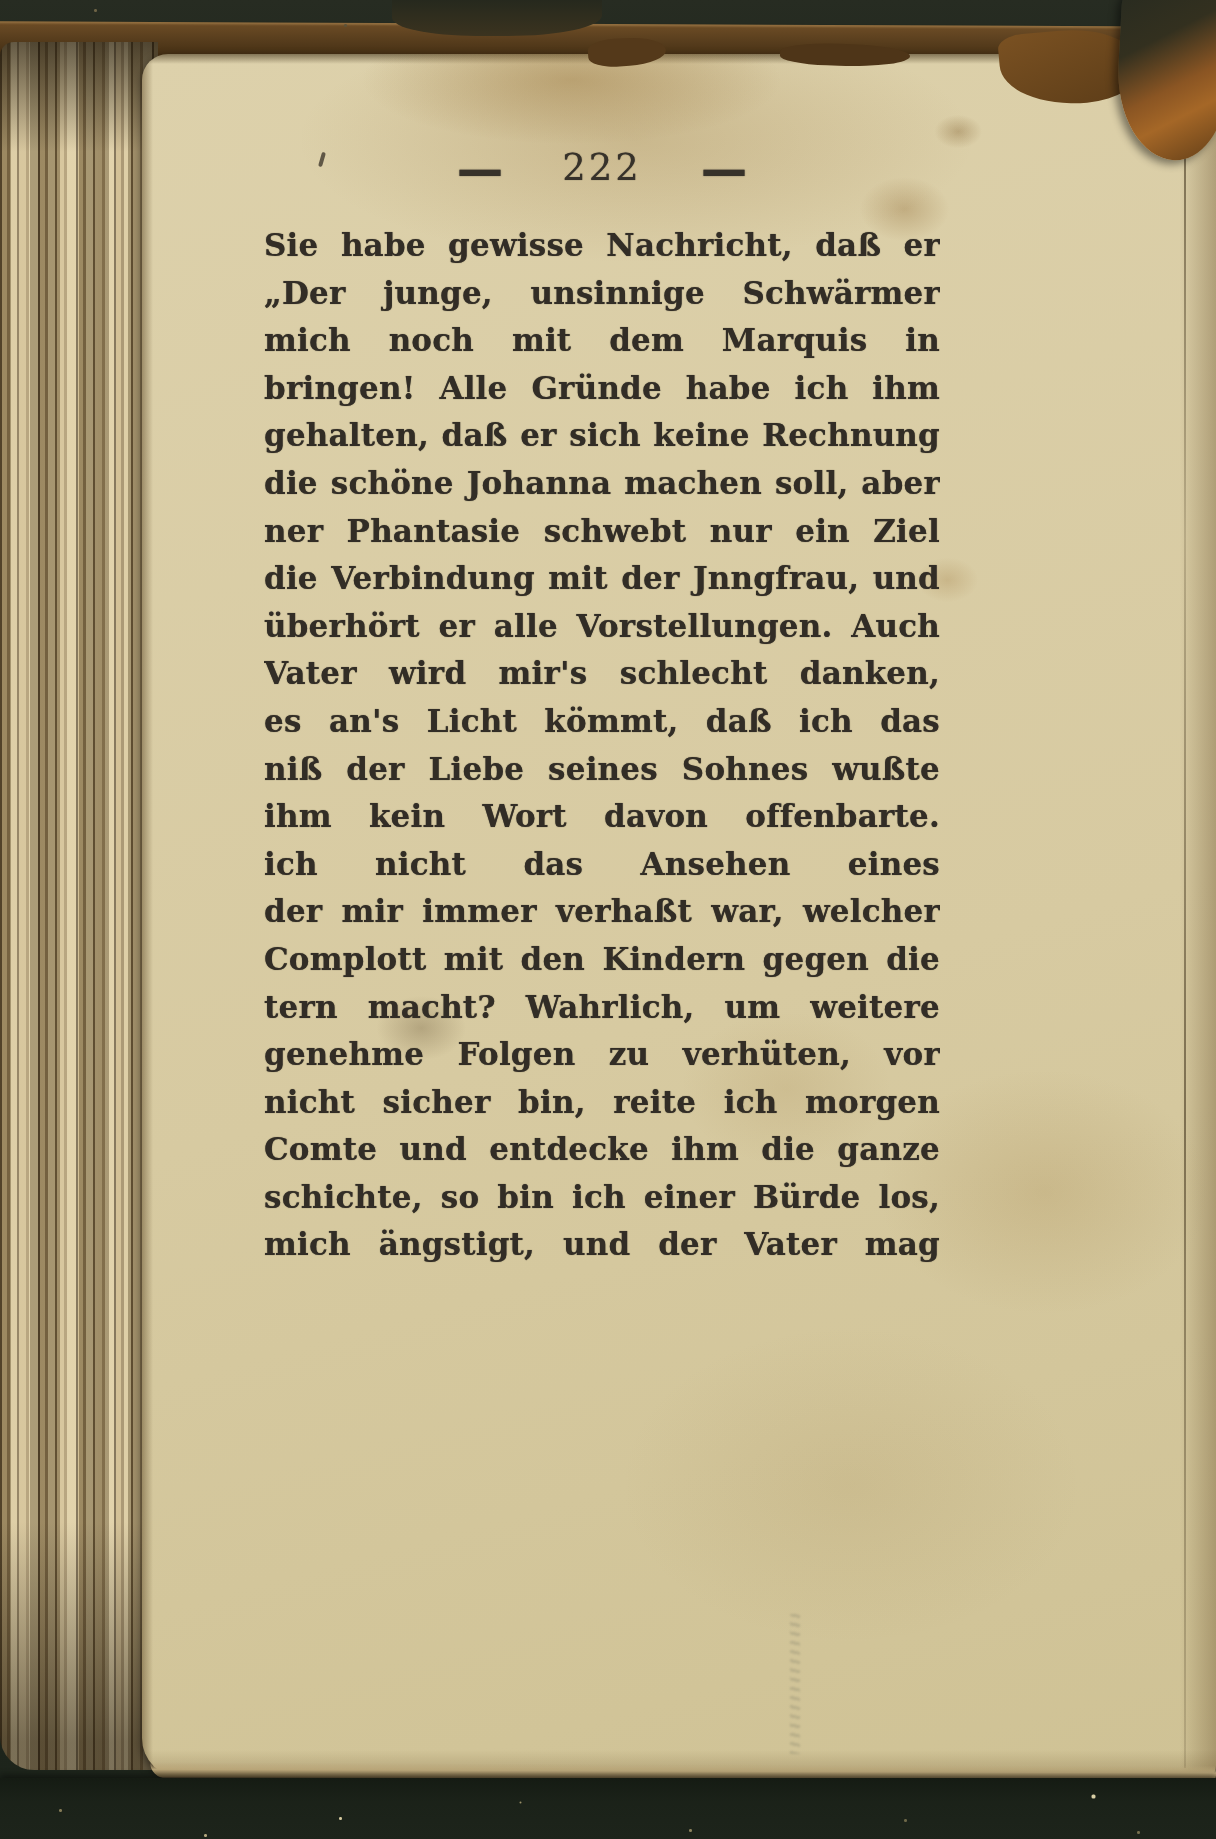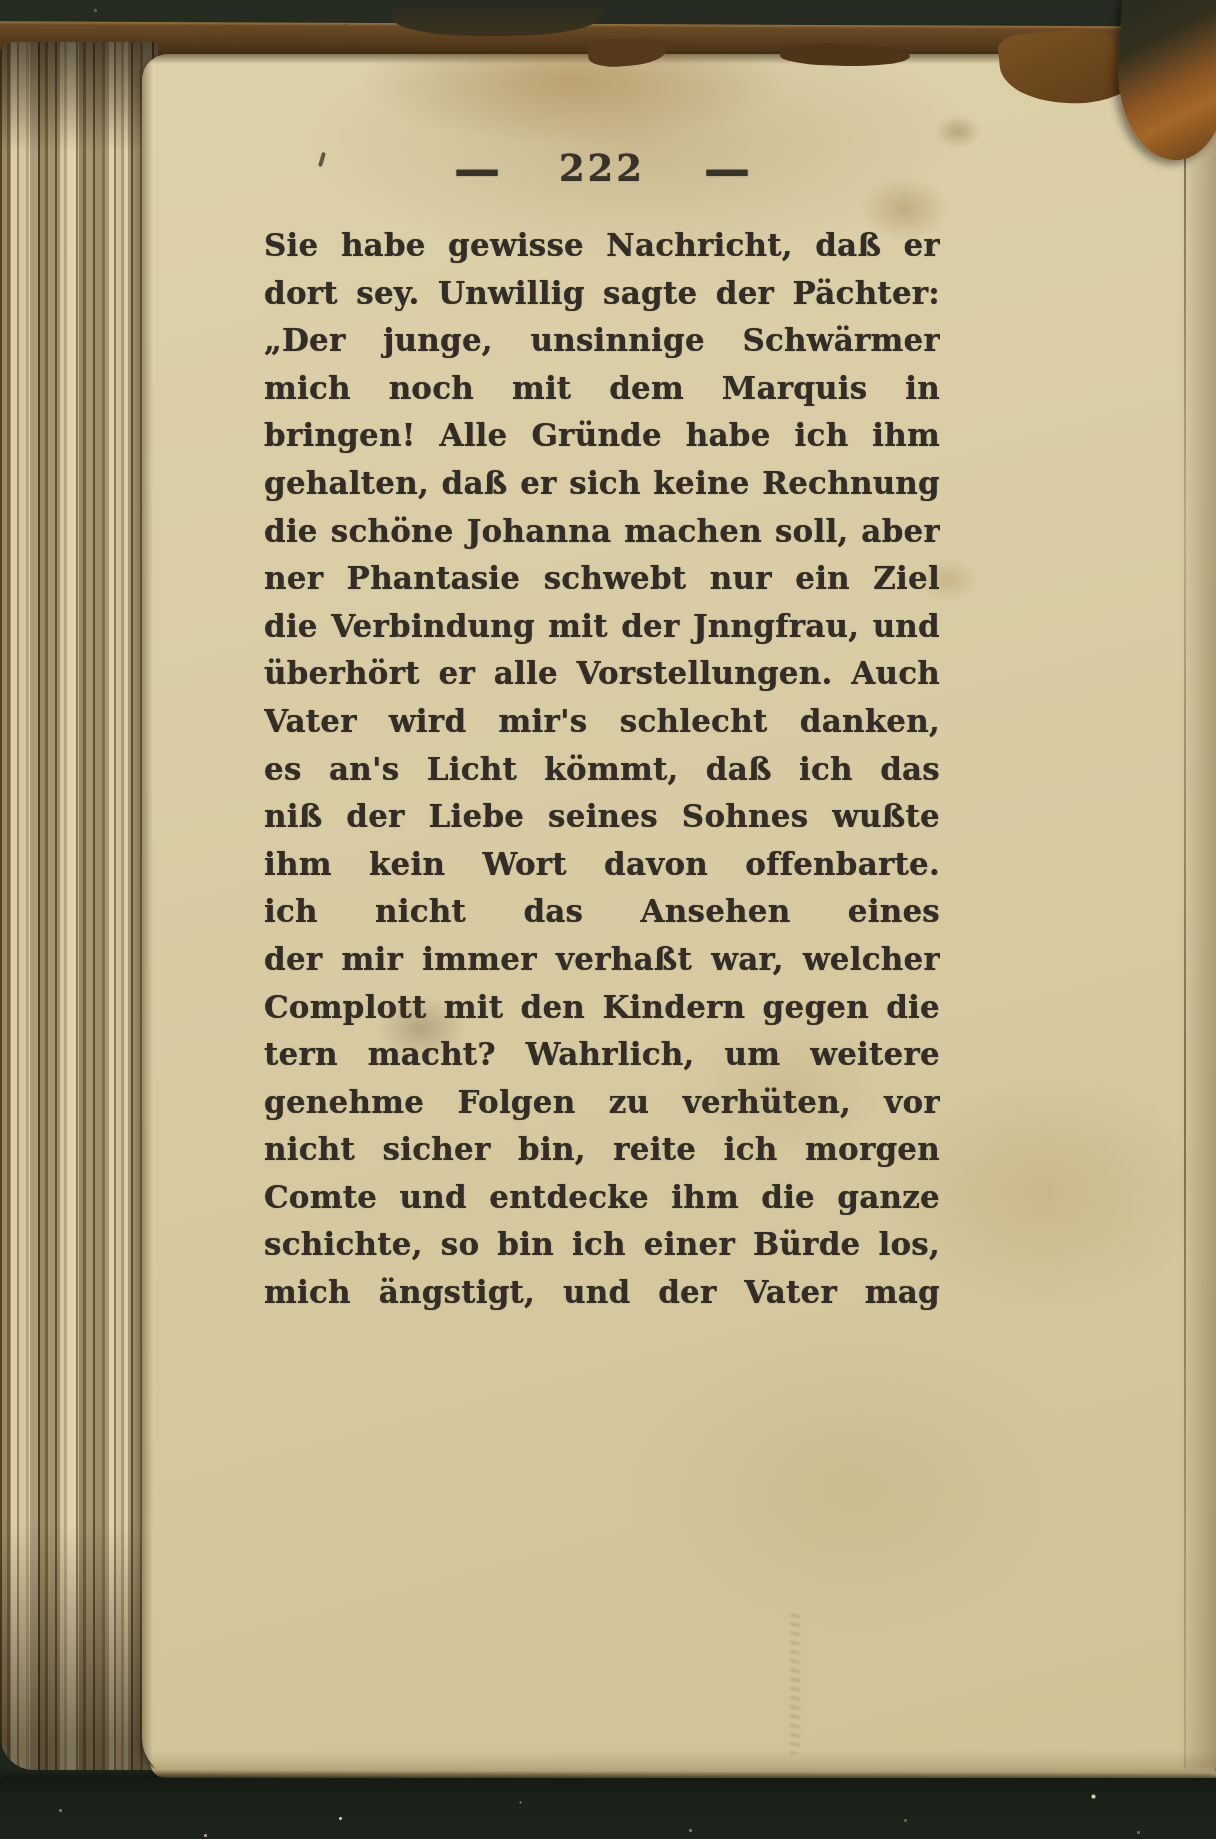--- a/index.html
+++ b/index.html
@@ -73,21 +73,21 @@
               border-radius:2px;transform:rotate(16deg);opacity:.8;}
   .pencil-smudge{position:absolute;left:648px;top:1560px;width:10px;height:140px;opacity:.35;
                  background:repeating-linear-gradient(12deg,rgba(70,75,70,.5) 0 3px,rgba(0,0,0,0) 3px 9px);
                  filter:blur(1px);}
 
   
   .page-header{position:absolute;left:122px;top:94px;width:676px;display:flex;
                justify-content:center;align-items:center;gap:62px;color:#37322a;}
   .dash{font-weight:700;font-size:40px;line-height:40px;transform:scaleY(1.35) scaleX(1.15);
         text-shadow:0 0 1px rgba(55,50,42,.8);}
-  .pagenum{font-weight:700;font-size:37px;line-height:40px;letter-spacing:3px;
+  .pagenum{font-weight:400;font-size:37px;line-height:40px;letter-spacing:3px;
            text-shadow:0 0 1px rgba(55,50,42,.8);}
 
   
   .textblock{position:absolute;left:122px;top:168px;width:676px;color:#322d26;}
   .line{font-weight:700;font-size:31px;line-height:47.6px;height:47.6px;overflow:hidden;
         text-align:justify;text-align-last:justify;letter-spacing:.2px;
         text-shadow:0 0 1px rgba(50,45,35,.75);}
 
   
   .cover-bottom{position:absolute;left:0;top:1778px;width:1216px;height:61px;z-index:3;
@@ -123,21 +123,20 @@
     <div class="pencil-smudge"></div>
 
     <div class="page-header">
       <span class="dash">—</span>
       <span class="pagenum">222</span>
       <span class="dash">—</span>
     </div>
 
     <div class="textblock">
       <div class="line">Sie habe gewisse Nachricht, daß er noch</div>
-      <div class="line">dort sey. Unwillig sagte der Pächter:</div>
       <div class="line">„Der junge, unsinnige Schwärmer wird</div>
       <div class="line">mich noch mit dem Marquis in Zwiespalt</div>
       <div class="line">bringen! Alle Gründe habe ich ihm vor=</div>
       <div class="line">gehalten, daß er sich keine Rechnung auf</div>
       <div class="line">die schöne Johanna machen soll, aber sei=</div>
       <div class="line">ner Phantasie schwebt nur ein Ziel vor,</div>
       <div class="line">die Verbindung mit der Jnngfrau, und so</div>
       <div class="line">überhört er alle Vorstellungen. Auch sein</div>
       <div class="line">Vater wird mir's schlecht danken, wenn</div>
       <div class="line">es an's Licht kömmt, daß ich das Geheim=</div>

